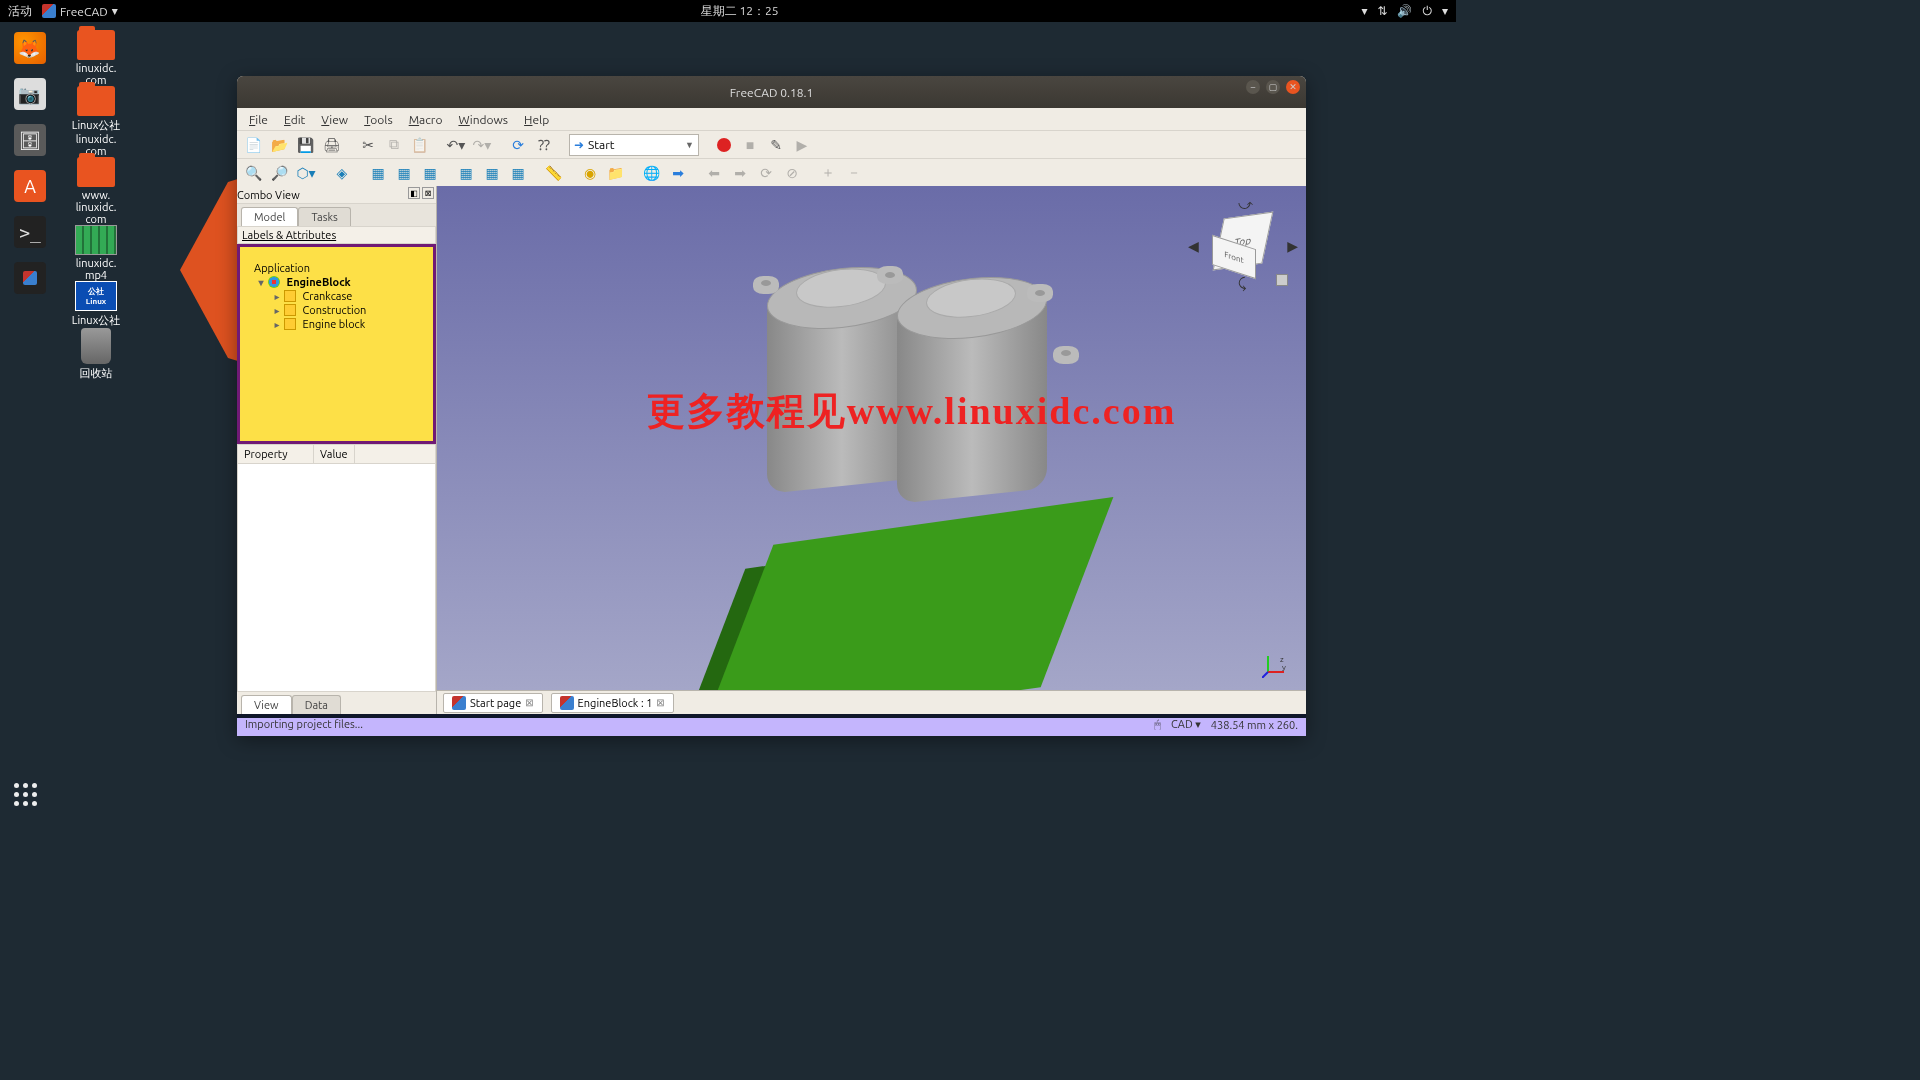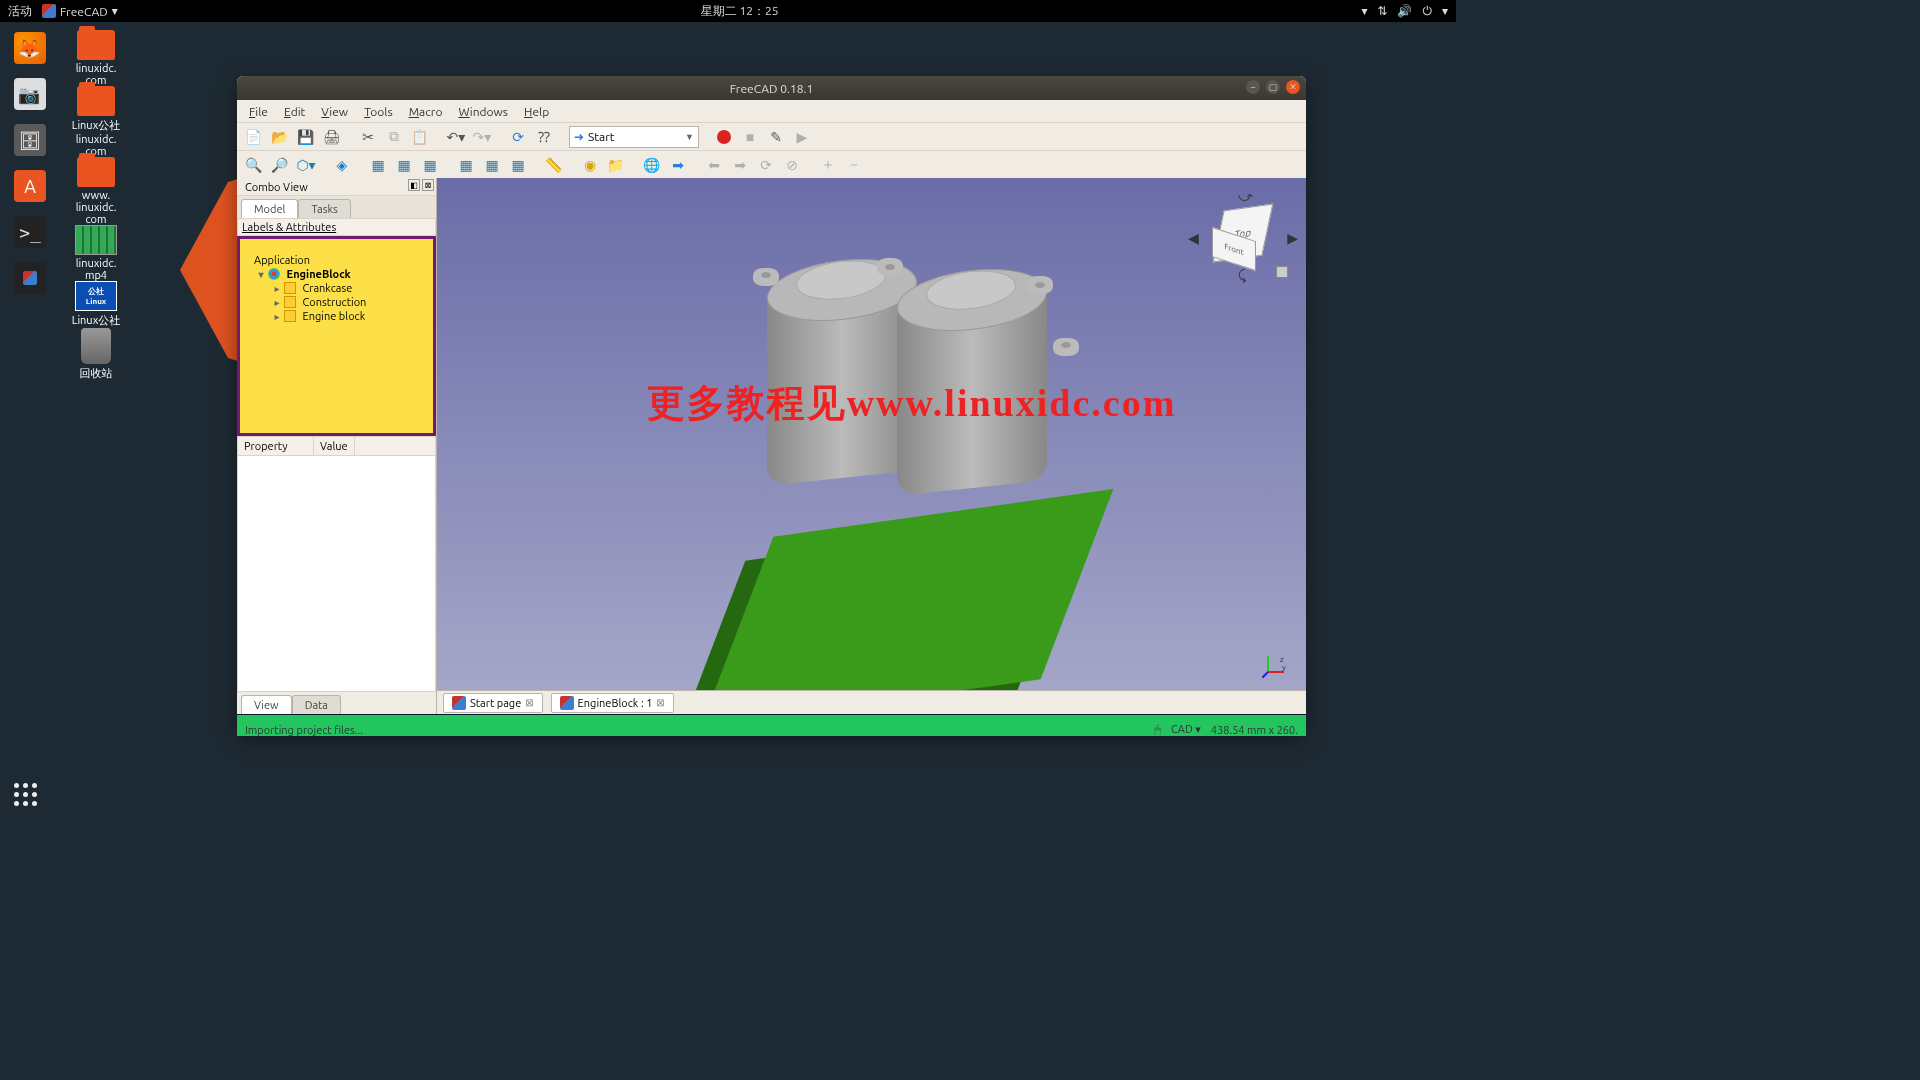--- a/index.html
+++ b/index.html
@@ -26,42 +26,42 @@
 .di { display:flex; flex-direction:column; align-items:center; gap:2px; width:80px;}
 .folder-ic { width:38px; height:30px; background:#e95420; border-radius:3px 3px 2px 2px; position:relative;}
 .folder-ic::before{content:'';position:absolute;top:-4px;left:2px;width:16px;height:6px;background:#e95420;border-radius:2px 2px 0 0;}
 .thumb { width:42px; height:30px; background:#3a5; border:1px solid #999; position:relative;}
 .thumb::after{content:'';position:absolute;inset:0;background:repeating-linear-gradient(90deg,#0000 0 6px,#0005 6px 8px);}
 .link-ic{ width:42px; height:30px; background:#0a4db3; color:#fff; display:flex; align-items:center; justify-content:center; font-size:8px; font-weight:bold; border:1px solid #fff;}
 .trash-ic{ width:30px; height:36px; background:linear-gradient(#999,#666); border-radius:4px 4px 6px 6px;}
 
 
 .window { position:absolute; top:76px; left:237px; width:1069px; height:660px; background:#f0ece4; border-radius:6px 6px 0 0; box-shadow:0 4px 20px rgba(0,0,0,.4); display:flex; flex-direction:column; overflow:hidden;}
-.titlebar { height:24px; background:linear-gradient(#4a4640,#3b3832); color:#ddd; display:flex; align-items:center; justify-content:center; position:relative; font-size:12px;}
+.titlebar { height:32px; background:linear-gradient(#4a4640,#3b3832); color:#ddd; display:flex; align-items:center; justify-content:center; position:relative; font-size:12px;}
 .win-ctrls { position:absolute; right:6px; top:4px; display:flex; gap:6px;}
 .wc { width:14px; height:14px; border-radius:50%; background:#5a564e; display:flex; align-items:center; justify-content:center; font-size:9px; color:#ccc;}
 .wc.close{ background:#e95420;}
 
 .menubar { height:22px; background:#f0ece4; display:flex; align-items:center; padding:0 6px; gap:4px; font-size:12px; color:#333;}
 .menubar span { padding:2px 6px;}
 .menubar span u { text-decoration:underline;}
 
 .toolbar { height:28px; background:#f0ece4; border-top:1px solid #d8d4cc; display:flex; align-items:center; padding:0 6px; gap:4px;}
 .tb-btn { width:22px; height:22px; display:flex; align-items:center; justify-content:center; font-size:14px; color:#555; border-radius:2px;}
 .tb-btn.disabled{ opacity:.4;}
 .tb-sep { width:6px;}
 .workbench-sel { width:130px; height:22px; border:1px solid #b8b4ac; background:#fff; display:flex; align-items:center; padding:0 4px; font-size:12px; gap:4px;}
 .wb-arrow{ margin-left:auto; font-size:9px; color:#666;}
 .rec-dot{ width:14px; height:14px; background:#d22; border-radius:50%;}
 
 .toolbar2 { height:28px; background:#f0ece4; border-top:1px solid #d8d4cc; display:flex; align-items:center; padding:0 6px; gap:4px;}
 
 .body-row { flex:1; display:flex; min-height:0;}
 .combo-panel { width:200px; background:#f0ece4; border-right:1px solid #b8b4ac; display:flex; flex-direction:column;}
-.combo-title { height:18px; background:#f0ece4; padding:0 8px; font-size:11px; display:flex; align-items:center; border-bottom:1px solid #d8d4cc; position:relative;}
+.combo-title { height:18px; background:#f0ece4; padding:0 0; font-size:11px; display:flex; align-items:center; border-bottom:1px solid #d8d4cc; position:relative;}
 .combo-title .panel-ctl{ position:absolute; right:2px; top:1px; display:flex; gap:2px;}
 .panel-sq{ width:12px; height:12px; border:1px solid #999; font-size:8px; display:flex;align-items:center;justify-content:center;}
 
 .tabs-row { display:flex; background:#e8e4dc; height:22px; align-items:end; padding-left:4px; gap:0;}
 .ctab { padding:3px 12px; font-size:11px; background:#e0dcd4; border:1px solid #b8b4ac; border-bottom:none; border-radius:3px 3px 0 0; color:#444;margin-top:8px;}
 .ctab.active{ background:#fff;}
 
 .tree-hdr { background:#f4f0e8; border:1px solid #d8d4cc; padding:2px 4px; font-size:11px;text-decoration:underline;}
 .tree { flex:0 0 200px; background:#fde047; border:3px solid #701a75; padding:14px; font-size:11px; overflow:auto;}
 .tree-row{ display:flex; align-items:center; gap:2px; padding:1px 0;}
@@ -98,21 +98,21 @@
 .cyl2{ left:140px; top:30px; transform:skewY(-6deg);}
 .cyl-top{ position:absolute; width:150px; height:60px; background:#b8b8b8; border-radius:50%; top:-18px; border:1px solid #999;}
 .hole{ position:absolute; width:90px; height:38px; background:#c8c8c8; border-radius:50%; top:0px; left:28px; border:1px solid #aaa;}
 .flange{ position:absolute; width:26px; height:18px; background:#bbb; border-radius:40%;}
 .bolt{ position:absolute; width:10px; height:6px; background:#999; border-radius:50%;}
 
 .doc-tabs{ height:24px; background:#f0ece4; border-top:1px solid #b8b4ac; display:flex; align-items:center; padding:0 6px; gap:8px;}
 .doc-tab{ background:#fff; border:1px solid #b8b4ac; padding:2px 8px; font-size:11px; display:flex; align-items:center; gap:4px; border-radius:2px;}
 .doc-tab .x{ color:#888; font-size:10px;}
 
-.statusbar{ height:22px; background:#22c55e; border-top:1px solid #0f172a; display:flex; align-items:flex-end; padding:0 8px; font-size:11px; color:#333;}
+.statusbar{ height:22px; background:#c4b5fd; border-top:4px solid #0f172a; display:flex; align-items:flex-start; padding:0 8px; font-size:11px; color:#333;}
 .statusbar .right{ margin-left:auto; display:flex; gap:10px; align-items:center;}
 
 
 .app-grid{ position:absolute; bottom:10px; left:14px; display:grid; grid-template-columns:repeat(3,5px); gap:4px;}
 .app-grid i{ width:5px; height:5px; background:#eee; border-radius:50%;}
 
 
 .swoosh{ position:absolute; top:160px; left:180px; width:120px; height:220px; background:#e95420; clip-path:polygon(100% 0,100% 100%,40% 90%,0 50%,40% 10%); opacity:.95;}
 </style>
 </head>

